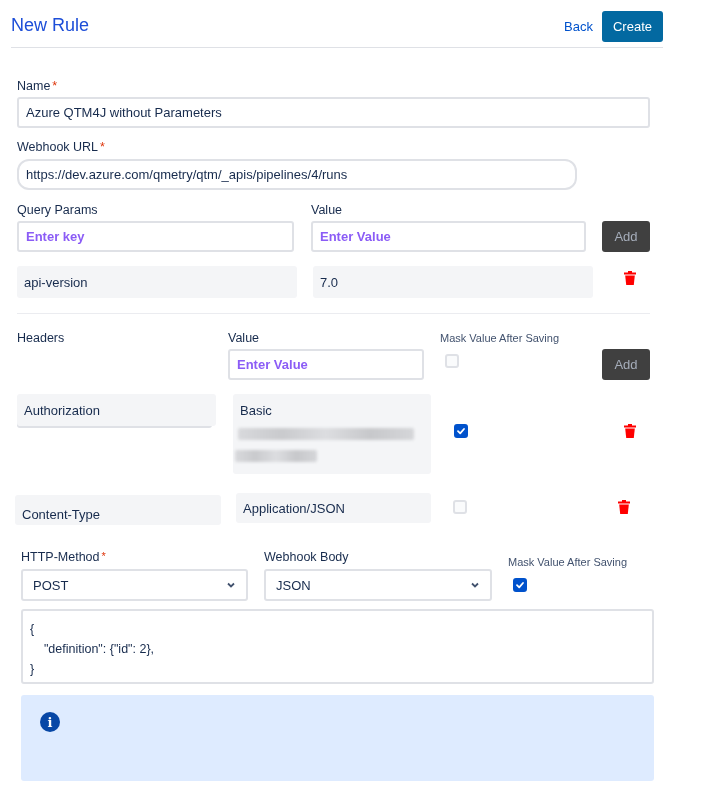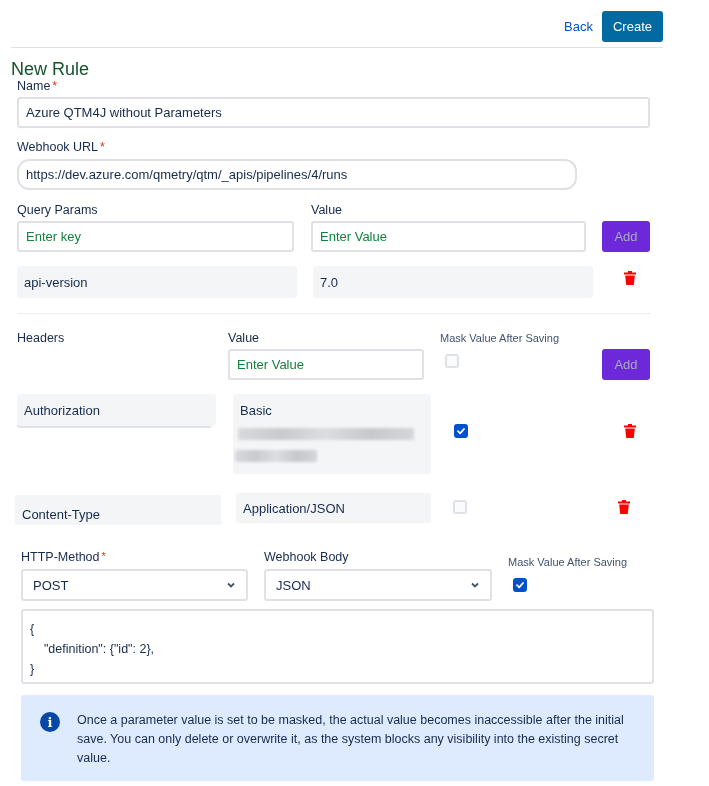--- a/index.html
+++ b/index.html
@@ -3,42 +3,42 @@
 <meta charset="utf-8">
 <style>
   * { box-sizing: border-box; }
   html, body { margin: 0; padding: 0; background: #ffffff; }
   body {
     width: 709px; height: 786px; position: relative; overflow: hidden;
     font-family: "Liberation Sans", "DejaVu Sans", sans-serif;
     color: #172b4d; font-size: 13px;
   }
   .abs { position: absolute; }
-  .title { left: 11px; top: 15px; font-size: 18px; color: #14532d; margin-top: 44px; }
+  .title { left: 11px; top: 15px; font-size: 18px; color: #1d4ed8; }
   .header-rule { left: 11px; top: 47px; width: 652px; height: 1px; background: #dfe1e6; }
   .back-link { left: 564px; top: 19px; font-size: 13px; color: #0052cc; cursor: pointer; }
   .create-btn {
     left: 602px; top: 11px; width: 61px; height: 31px; background: #0369a1; color: #fff;
     border: none; border-radius: 3px; font-size: 13px; font-family: inherit; cursor: pointer;
   }
   .label { font-size: 12.5px; color: #172b4d; }
   .req { color: #de350b; margin-left: 2px; }
   .small-label { font-size: 11px; color: #42526e; }
   .input {
     border: 2px solid #dfe1e6; border-radius: 3px; background: #fff;
     font-size: 13px; color: #172b4d; padding: 0 7px; font-family: inherit;
     display: flex; align-items: center;
   }
-  .input.placeholder { color: #15803d; }
+  .input.placeholder { color: #8b5cf6; font-weight: bold; }
   .readonly {
     background: #f4f5f7; border-radius: 3px; font-size: 13px; color: #172b4d;
     padding: 0 7px; display: flex; align-items: center;
   }
   .add-btn {
-    background: #6d28d9; color: #a5adba; border: none; border-radius: 3px;
+    background: #404040; color: #a5adba; border: none; border-radius: 3px;
     font-size: 13px; font-family: inherit; display: flex; align-items: center; justify-content: center;
   }
   .divider { height: 1px; background: #ebecf0; }
   .checkbox {
     width: 14px; height: 14px; border-radius: 3px; border: 2px solid #dfe1e6; background: #fafbfc;
     display: flex; align-items: center; justify-content: center;
   }
   .checkbox.checked { background: #0052cc; border-color: #0052cc; }
   .checkbox svg { width: 10px; height: 10px; }
   .trash svg { width: 12px; height: 14px; display: block; }
@@ -159,14 +159,13 @@
       <path d="M2 5.2 L4.2 7.3 L8 3" stroke="#fff" stroke-width="1.8" fill="none" stroke-linecap="round" stroke-linejoin="round"></path>
     </svg>
 </div>
 
 <div class="abs textarea" style="left:21px;top:609px;width:633px;height:75px;">{
     "definition": {"id": 2},
 }</div>
 
 <div class="abs info-box" style="left:21px;top:695px;width:633px;height:86px;">
   <div class="abs info-icon" style="left:19px;top:17px;">i</div>
-  <div class="abs info-text" style="left:56px;top:16px;width:560px;">Once a parameter value is set to be masked, the actual value becomes inaccessible after the initial save. You can only delete or overwrite it, as the system blocks any visibility into the existing secret value.</div>
 </div>
 
 </body></html>

